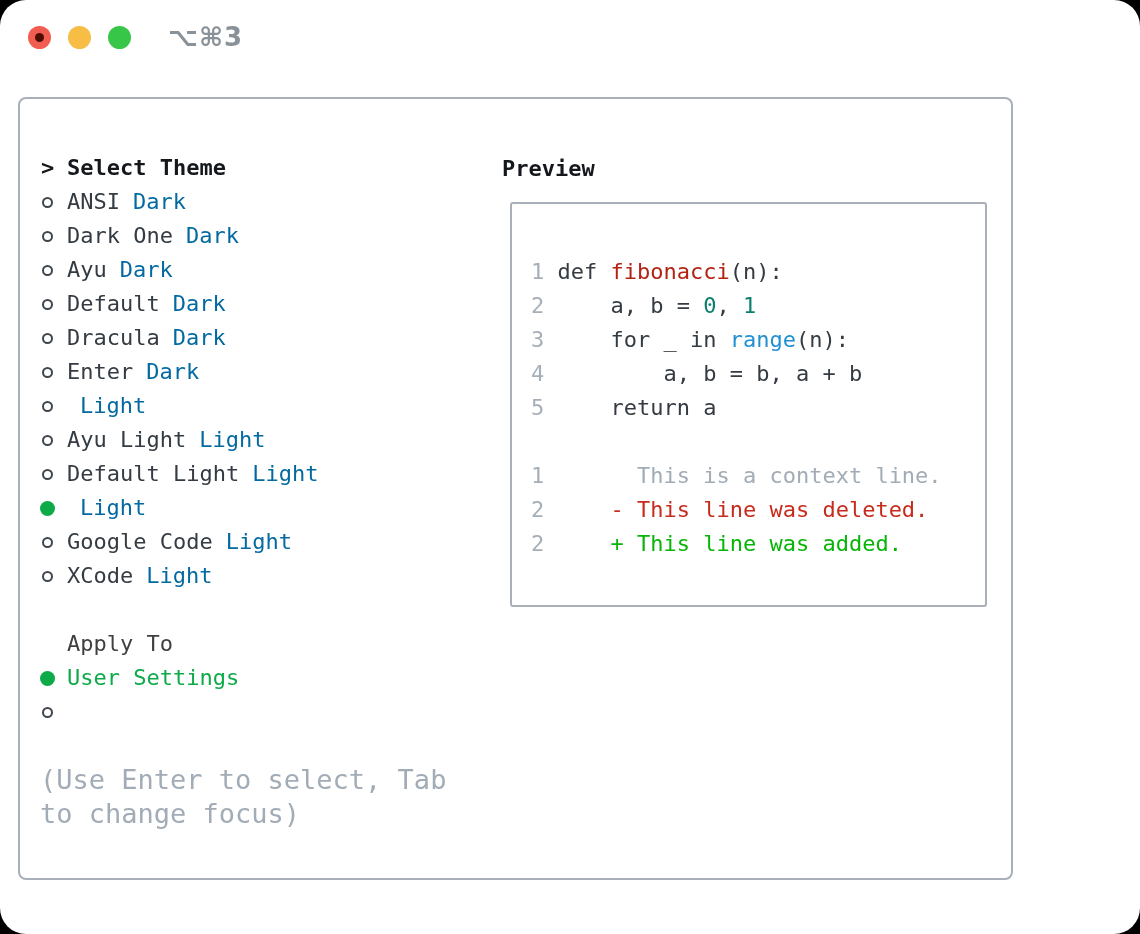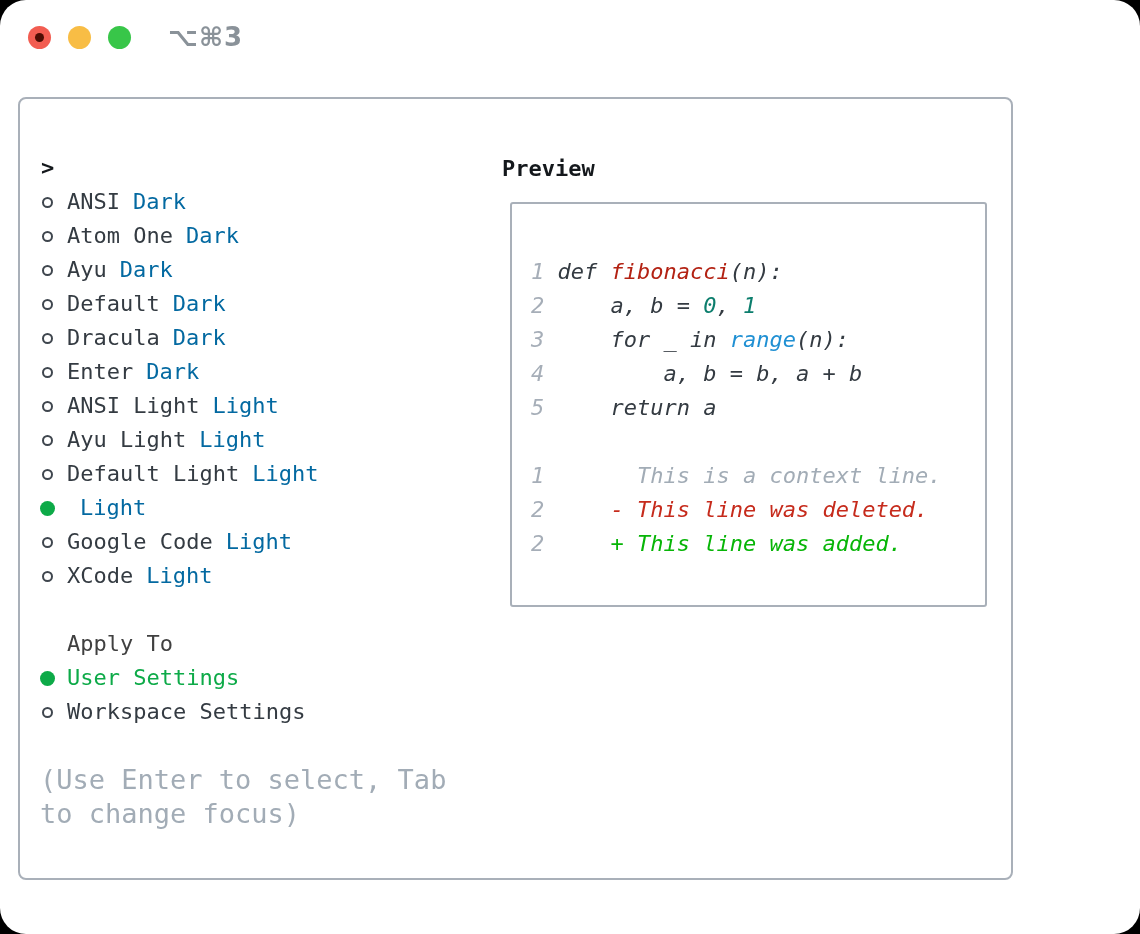--- a/index.html
+++ b/index.html
@@ -67,21 +67,21 @@
     position: absolute; left: 482px; top: 52px; height: 34px;
     display: flex; align-items: center;
     font-size: 22px; font-weight: bold; color: #14181c;
   }
   .preview-box {
     position: absolute; left: 490px; top: 103px; width: 477px; height: 405px;
     border: 2px solid #a9b0b9; border-radius: 3px; background: #ffffff;
   }
   .code {
     position: absolute; left: 19px; top: 51px; right: 6px;
-    font-size: 22px; line-height: 34px; white-space: pre; font-style: italic;
+    font-size: 22px; line-height: 34px; white-space: pre;
   }
   .cl { height: 34px; }
   .ln { color: #a6aeb8; }
   .c-code { color: #343b42; }
   .c-red  { color: #b32213; }
   .c-teal { color: #0c7e6d; }
   .c-blue { color: #2090d3; }
   .c-gray { color: #a2acb6; }
   .c-del  { color: #c62b1c; }
   .c-add  { color: #07b507; }
@@ -98,47 +98,48 @@
     <span class="tl yellow"></span>
     <span class="tl green"></span>
     <span class="win-title">⌥⌘3</span>
   </div>
 
   <div class="panel">
 
     <div class="left-col">
       <div class="row">
         <span class="slot"><span class="prompt-char">&gt;</span></span>
+        <span class="hdr">Select Theme</span>
       </div>
 
       <div id="theme-list">
           <div class="row"><span class="slot"><span class="ring"></span></span><span class="item-name">ANSI</span><span class="variant">Dark</span></div>
-          <div class="row"><span class="slot"><span class="ring"></span></span><span class="item-name">Atom One</span><span class="variant">Dark</span></div>
+          <div class="row"><span class="slot"><span class="ring"></span></span><span class="item-name">Dark One</span><span class="variant">Dark</span></div>
           <div class="row"><span class="slot"><span class="ring"></span></span><span class="item-name">Ayu</span><span class="variant">Dark</span></div>
           <div class="row"><span class="slot"><span class="ring"></span></span><span class="item-name">Default</span><span class="variant">Dark</span></div>
           <div class="row"><span class="slot"><span class="ring"></span></span><span class="item-name">Dracula</span><span class="variant">Dark</span></div>
           <div class="row"><span class="slot"><span class="ring"></span></span><span class="item-name">Enter</span><span class="variant">Dark</span></div>
-          <div class="row"><span class="slot"><span class="ring"></span></span><span class="item-name">ANSI Light</span><span class="variant">Light</span></div>
+          <div class="row"><span class="slot"><span class="ring"></span></span><span class="variant">Light</span></div>
           <div class="row"><span class="slot"><span class="ring"></span></span><span class="item-name">Ayu Light</span><span class="variant">Light</span></div>
           <div class="row"><span class="slot"><span class="ring"></span></span><span class="item-name">Default Light</span><span class="variant">Light</span></div>
           <div class="row"><span class="slot"><span class="dot-sel"></span></span><span class="variant">Light</span></div>
           <div class="row"><span class="slot"><span class="ring"></span></span><span class="item-name">Google Code</span><span class="variant">Light</span></div>
           <div class="row"><span class="slot"><span class="ring"></span></span><span class="item-name">XCode</span><span class="variant">Light</span></div>
         </div>
 
       <div class="row blank"></div>
 
       <div class="row">
         <span class="slot"></span>
         <span style="color:#404040;">Apply To</span>
       </div>
 
       <div id="apply-list">
           <div class="row"><span class="slot"><span class="dot-sel"></span></span><span class="item-name selected">User Settings</span></div>
-          <div class="row"><span class="slot"><span class="ring"></span></span><span class="item-name">Workspace Settings</span></div>
+          <div class="row"><span class="slot"><span class="ring"></span></span></div>
         </div>
 
       <div class="row blank"></div>
 
       <div class="footer-hint">(Use Enter to select, Tab to change focus)</div>
     </div>
 
     <div class="preview-title">Preview</div>
 
     <div class="preview-box">

